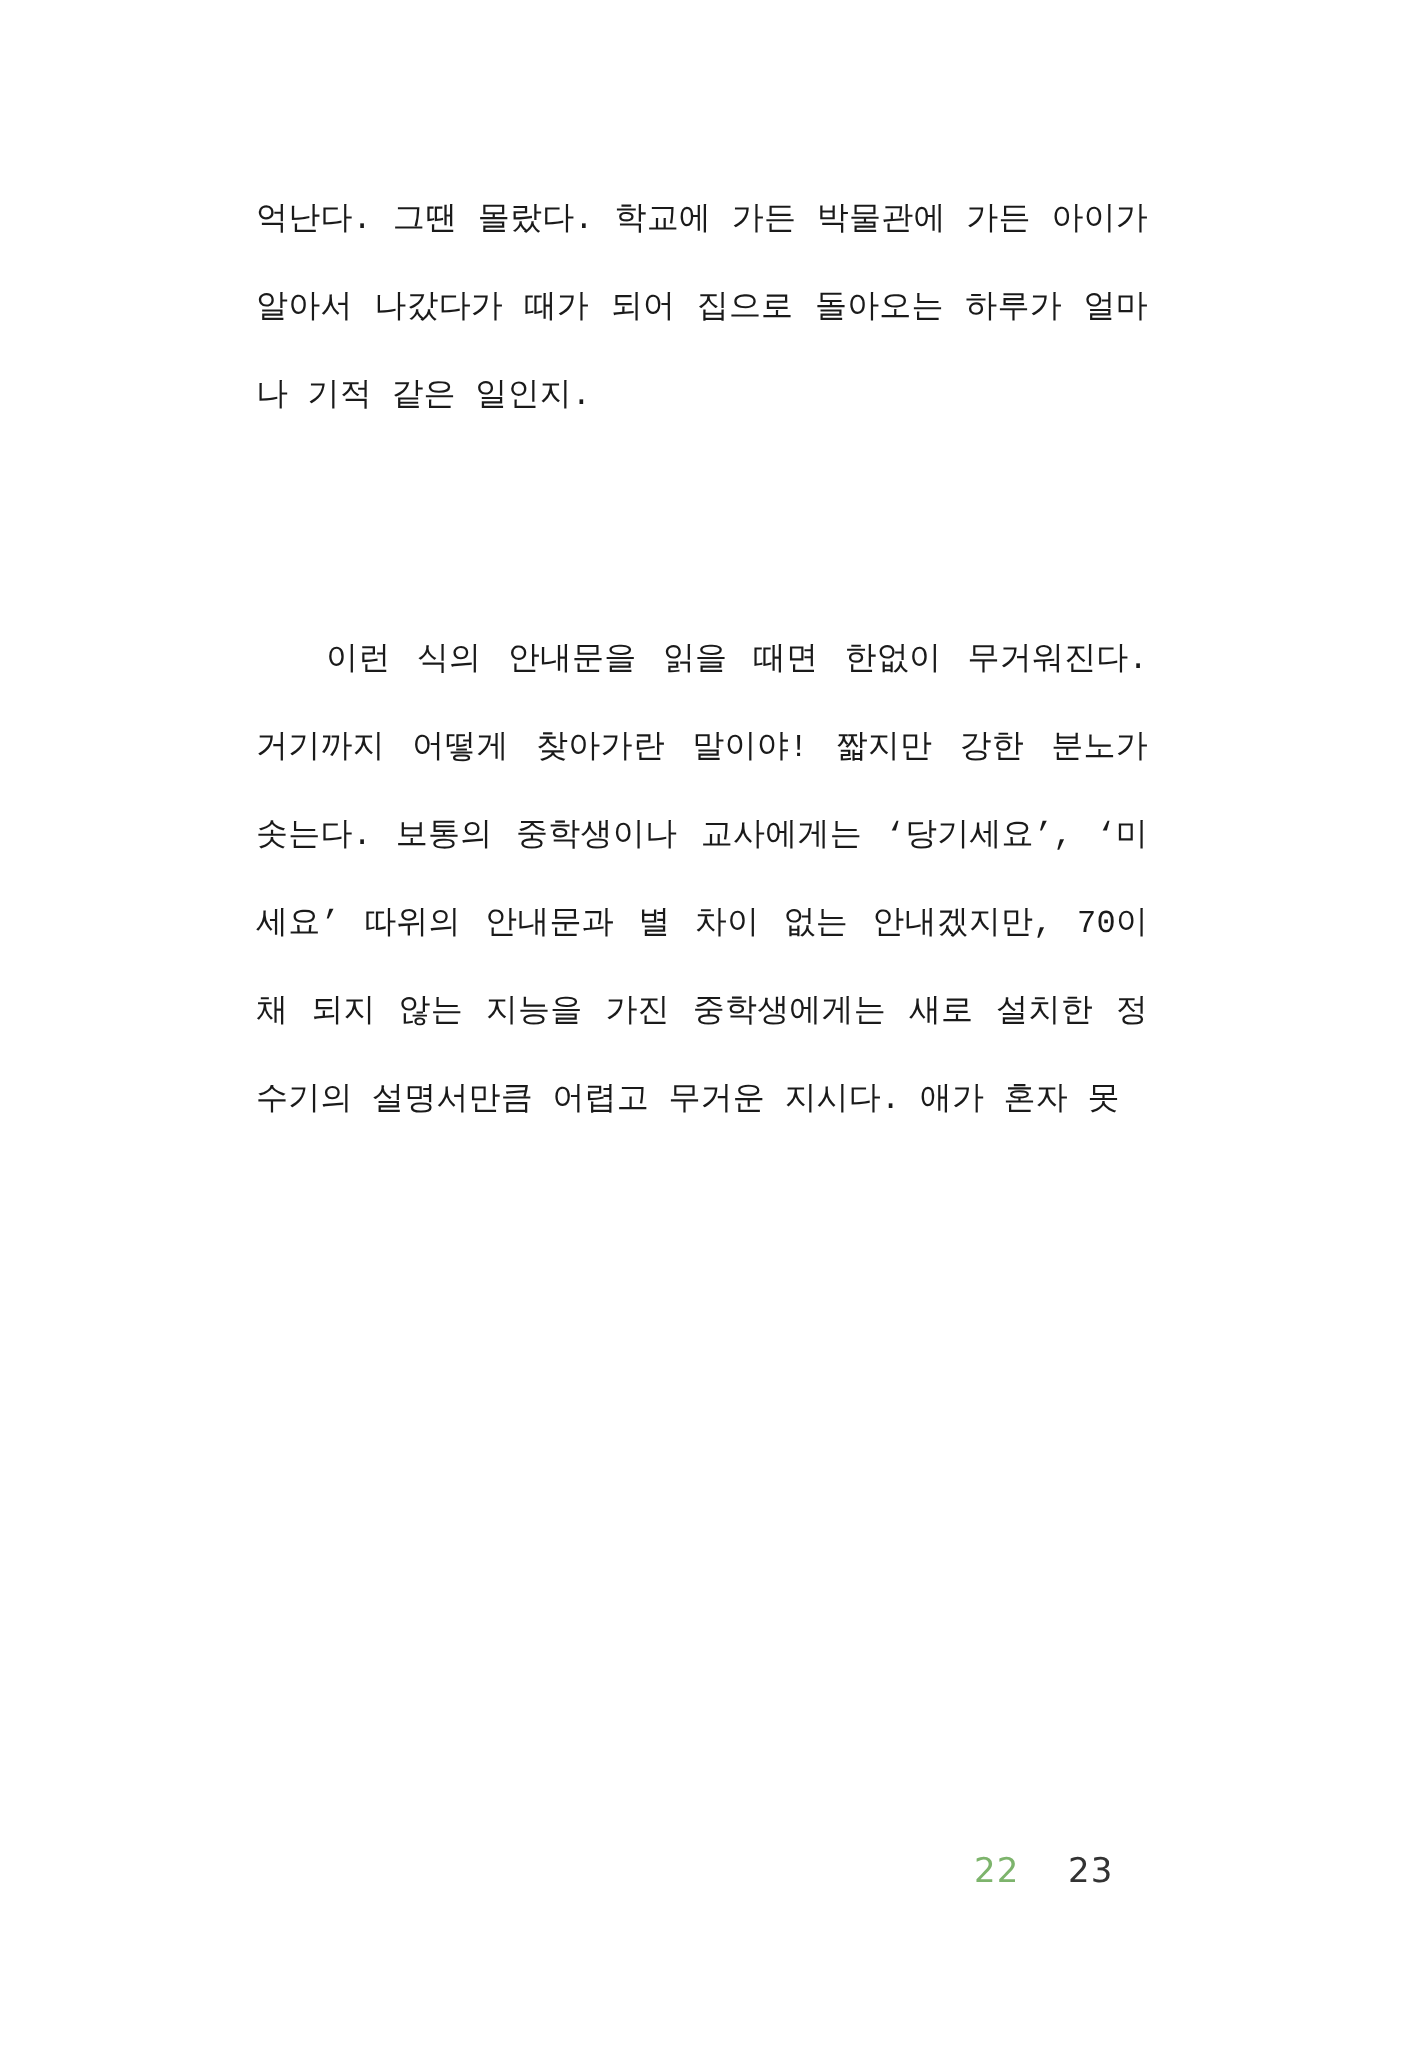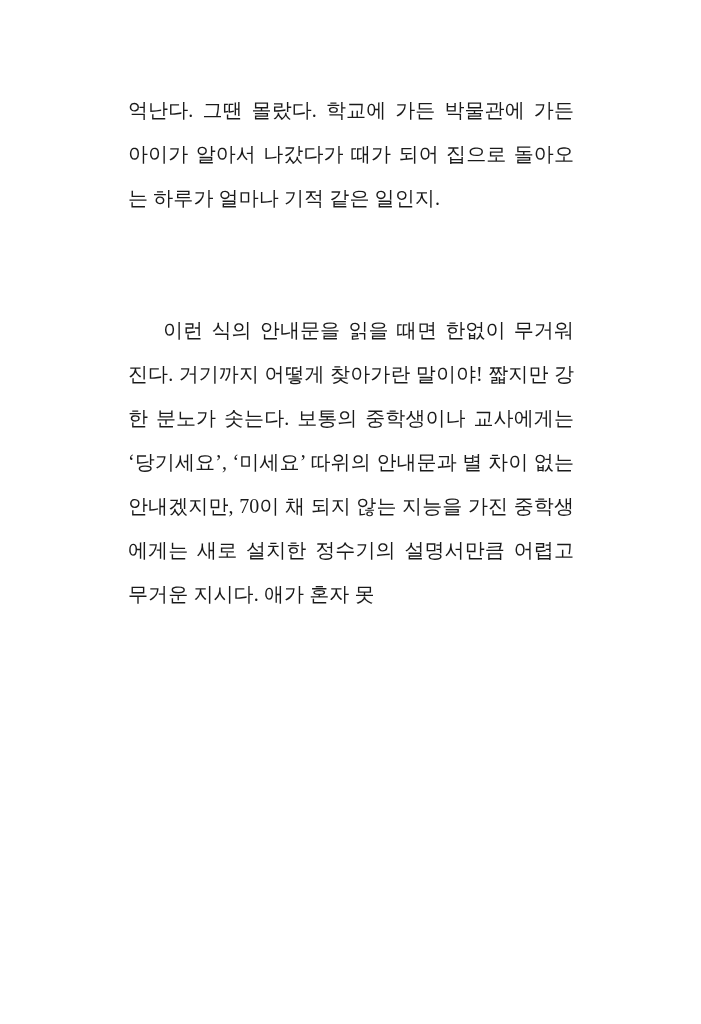--- a/index.html
+++ b/index.html
@@ -25,28 +25,28 @@
 
   #text-column {
     position: absolute;
     left: 128px;
     top: 88px;
     width: 446px;
   }
 
   .paragraph {
     margin: 0;
-    font-size: 20px;
+    font-size: 16px;
     line-height: 44px;
     color: #1a1a1a;
     text-align: justify;
     text-justify: inter-character;
     word-break: break-all;
     letter-spacing: 0.1px;
-    font-family: Liberation Serif, serif;
+    font-family: Liberation Mono, monospace;
     font-weight: 400;
   }
 
   .paragraph.indented {
     text-indent: 35px;
   }
 
   .paragraph.last-line-natural {
     text-align-last: left;
   }
@@ -93,14 +93,18 @@
 
     <div class="para-gap"></div>
 
 
     <div class="para-gap"></div>
 
     <p class="paragraph indented">이런 식의 안내문을 읽을 때면 한없이 무거워진다. 거기까지 어떻게 찾아가란 말이야! 짧지만 강한 분노가 솟는다. 보통의 중학생이나 교사에게는 ‘당기세요’, ‘미세요’ 따위의 안내문과 별 차이 없는 안내겠지만, 70이 채 되지 않는 지능을 가진 중학생에게는 새로 설치한 정수기의 설명서만큼 어렵고 무거운 지시다. 애가 혼자 못</p>
 
   </div>
 
+  <div id="page-footer">
+    <span class="folio" id="folio-left" style="color: rgb(125, 180, 108);">22</span>
+    <span class="folio" id="folio-right" style="color: rgb(51, 51, 51);">23</span>
+  </div>
 
 </div>
 
 </body></html>

